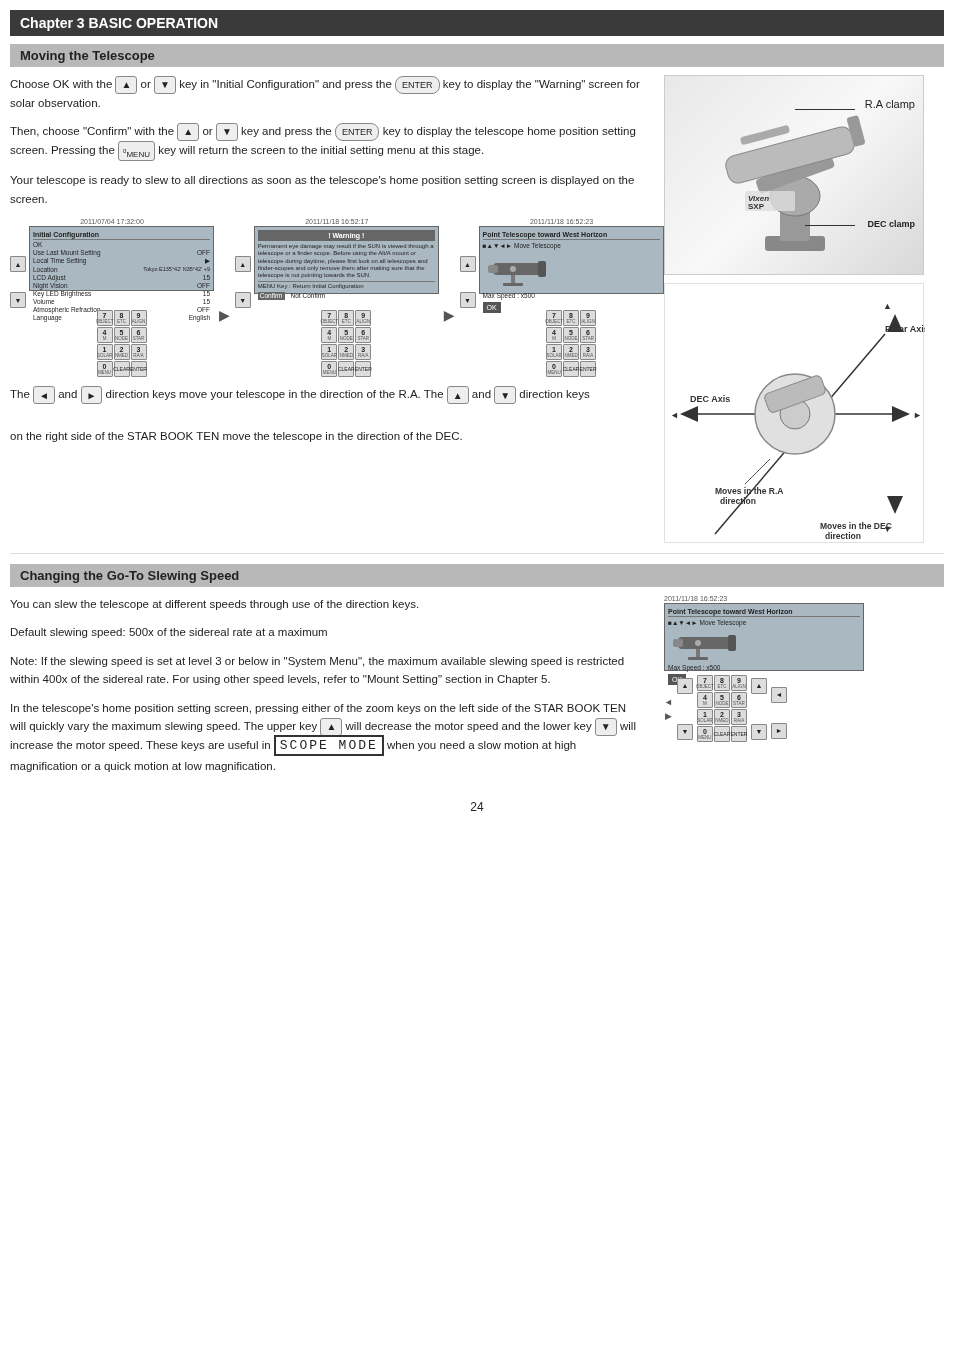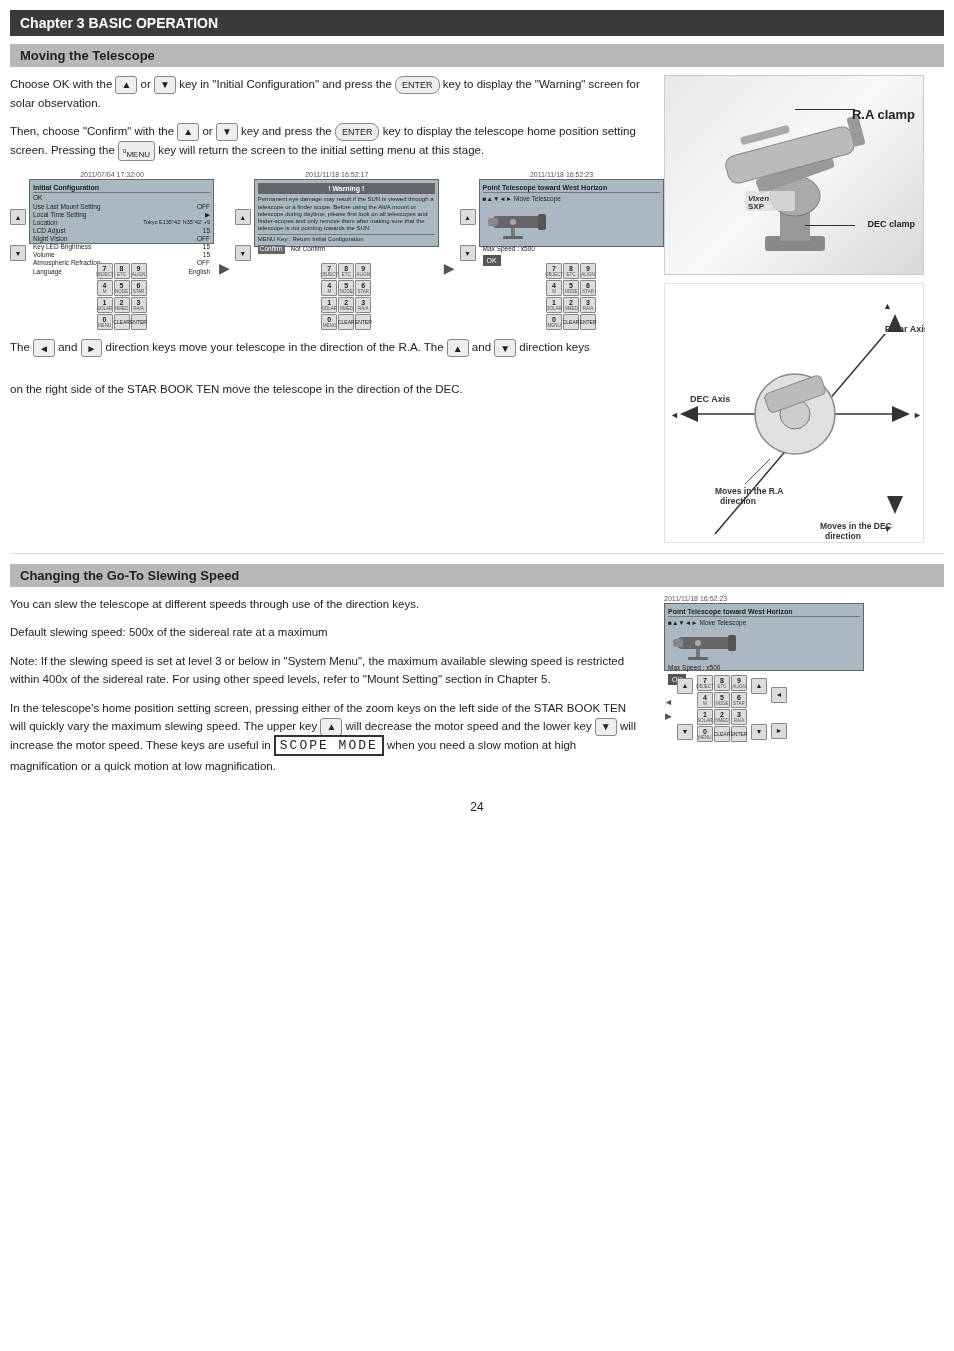--- a/index.html
+++ b/index.html
@@ -278,20 +278,21 @@
       <span class="inline-key">▲</span>
       or
       <span class="inline-key">▼</span>
       <span>key and press the</span>
       <span class="inline-enter">ENTER</span>
       <span>key to display the telescope home position setting screen.  Pressing the</span>
       <span class="inline-0menu"><span style="font-size:6px">0</span><br>MENU</span>
       <span>key will return the screen to the initial setting menu at this stage.</span>
     </p>
 
+    <p class="para">Your telescope is ready to slew to all directions as soon as the telescope's home position setting screen is displayed on the screen.</p>
 
     <div class="screens-3col">
 
       <div class="screen-col">
         <div class="ts-label">2011/07/04 17:32:00</div>
         <div style="display:flex; gap:3px; align-items:flex-start;">
 
           <div style="display:flex; flex-direction:column; align-items:center; padding-top:30px; gap:2px;">
             <div class="ctrl-key">▲</div>
             <div style="width:16px;height:16px;"></div>
@@ -583,21 +584,21 @@
 
         <rect x="185" y="40" width="12" height="30" rx="3" fill="#999" transform="rotate(-15,191,55)"></rect>
 
         <rect x="75" y="55" width="50" height="8" rx="3" fill="#aaa" transform="rotate(-15,100,59)"></rect>
 
         <rect x="80" y="115" width="50" height="20" rx="2" fill="#ddd" opacity="0.8"></rect>
         <text x="83" y="125" font-size="8" font-style="italic" font-weight="bold" fill="#333">Vixen</text>
         <text x="83" y="133" font-size="8" font-weight="bold" fill="#333">SXP</text>
       </svg>
 
-      <div style="position:absolute; top:31px; right:8px; font-size:13px; font-weight:bold;">R.A clamp</div>
+      <div style="position:absolute; top:22px; right:8px; font-size:11px; font-weight:normal;">R.A clamp</div>
       <div style="position:absolute; top:33px; right:68px; width:60px; height:1px; background:#333;"></div>
       <div style="position:absolute; bottom:45px; right:8px; font-size:9px; font-weight:bold;">DEC clamp</div>
       <div style="position:absolute; bottom:48px; right:68px; width:50px; height:1px; background:#333;"></div>
     </div>
 
     <div style="width:260px; height:260px; border:1px solid #e0e0e0; position:relative; background:#fff;">
       <svg width="260" height="260" viewBox="0 0 260 260">
 
         <line x1="50" y1="250" x2="220" y2="50" stroke="#333" stroke-width="1.5"></line>
         <text x="220" y="48" font-size="9" fill="#333" font-weight="bold">Polar Axis</text>

